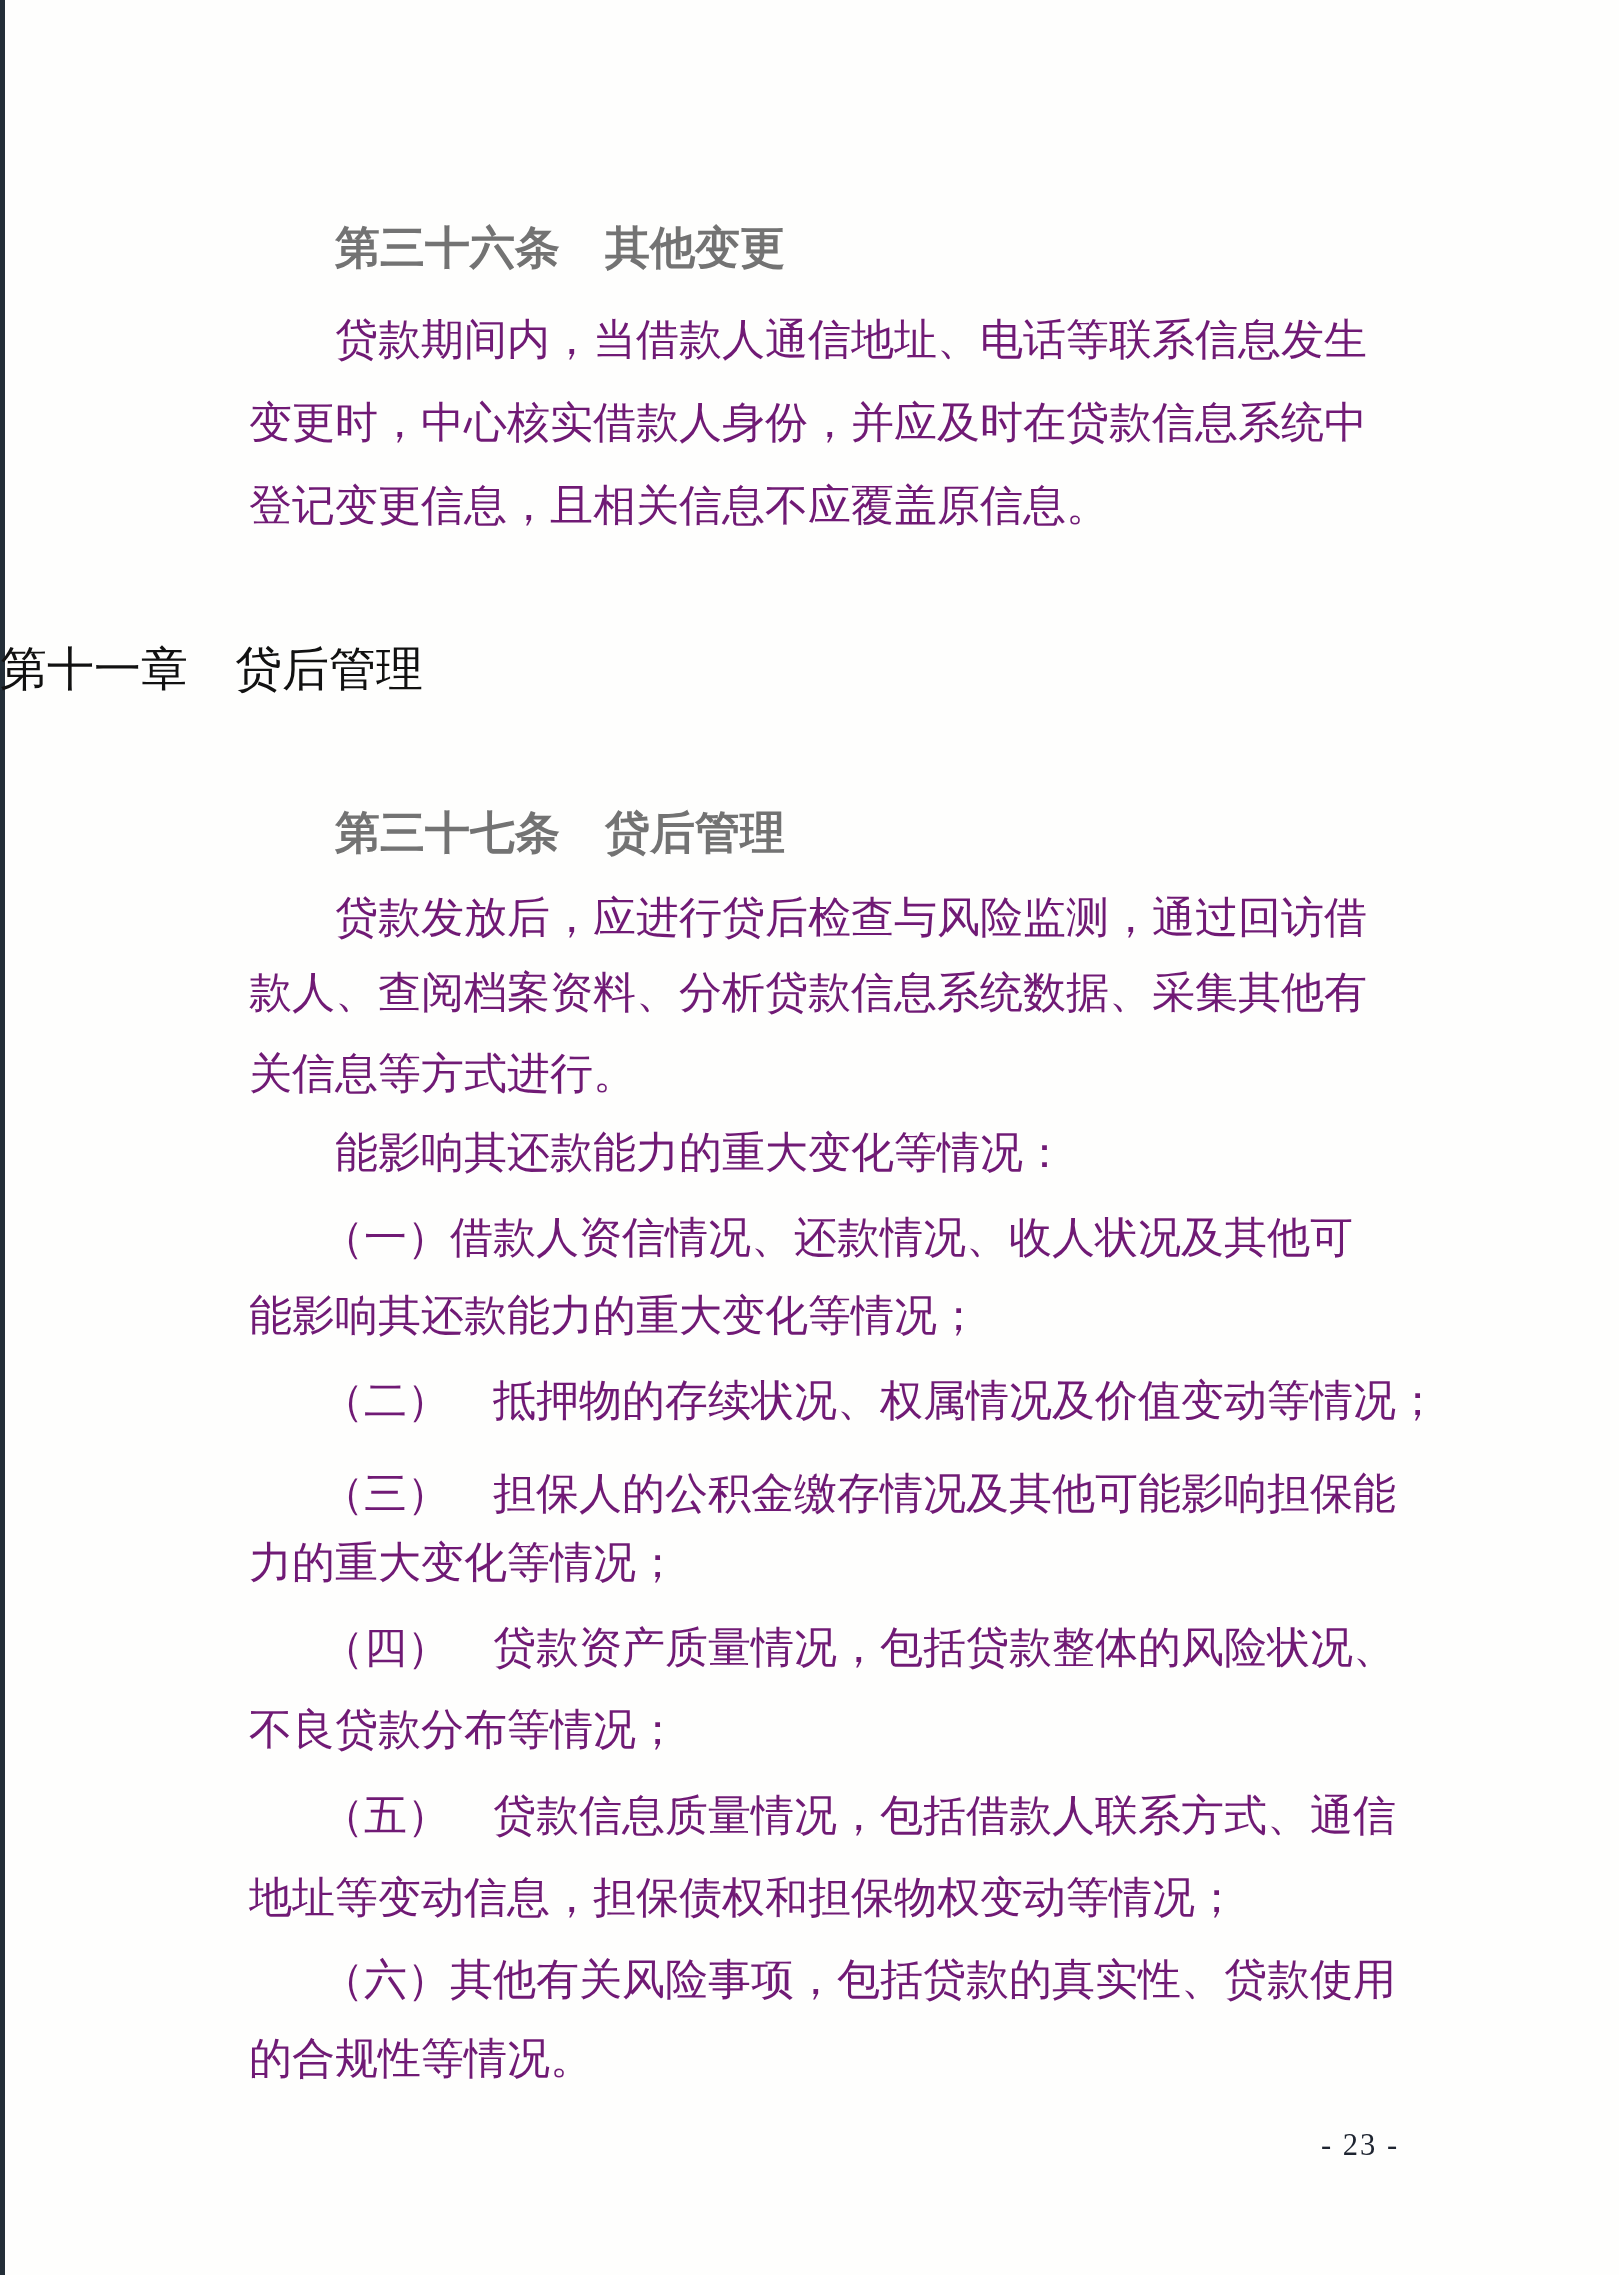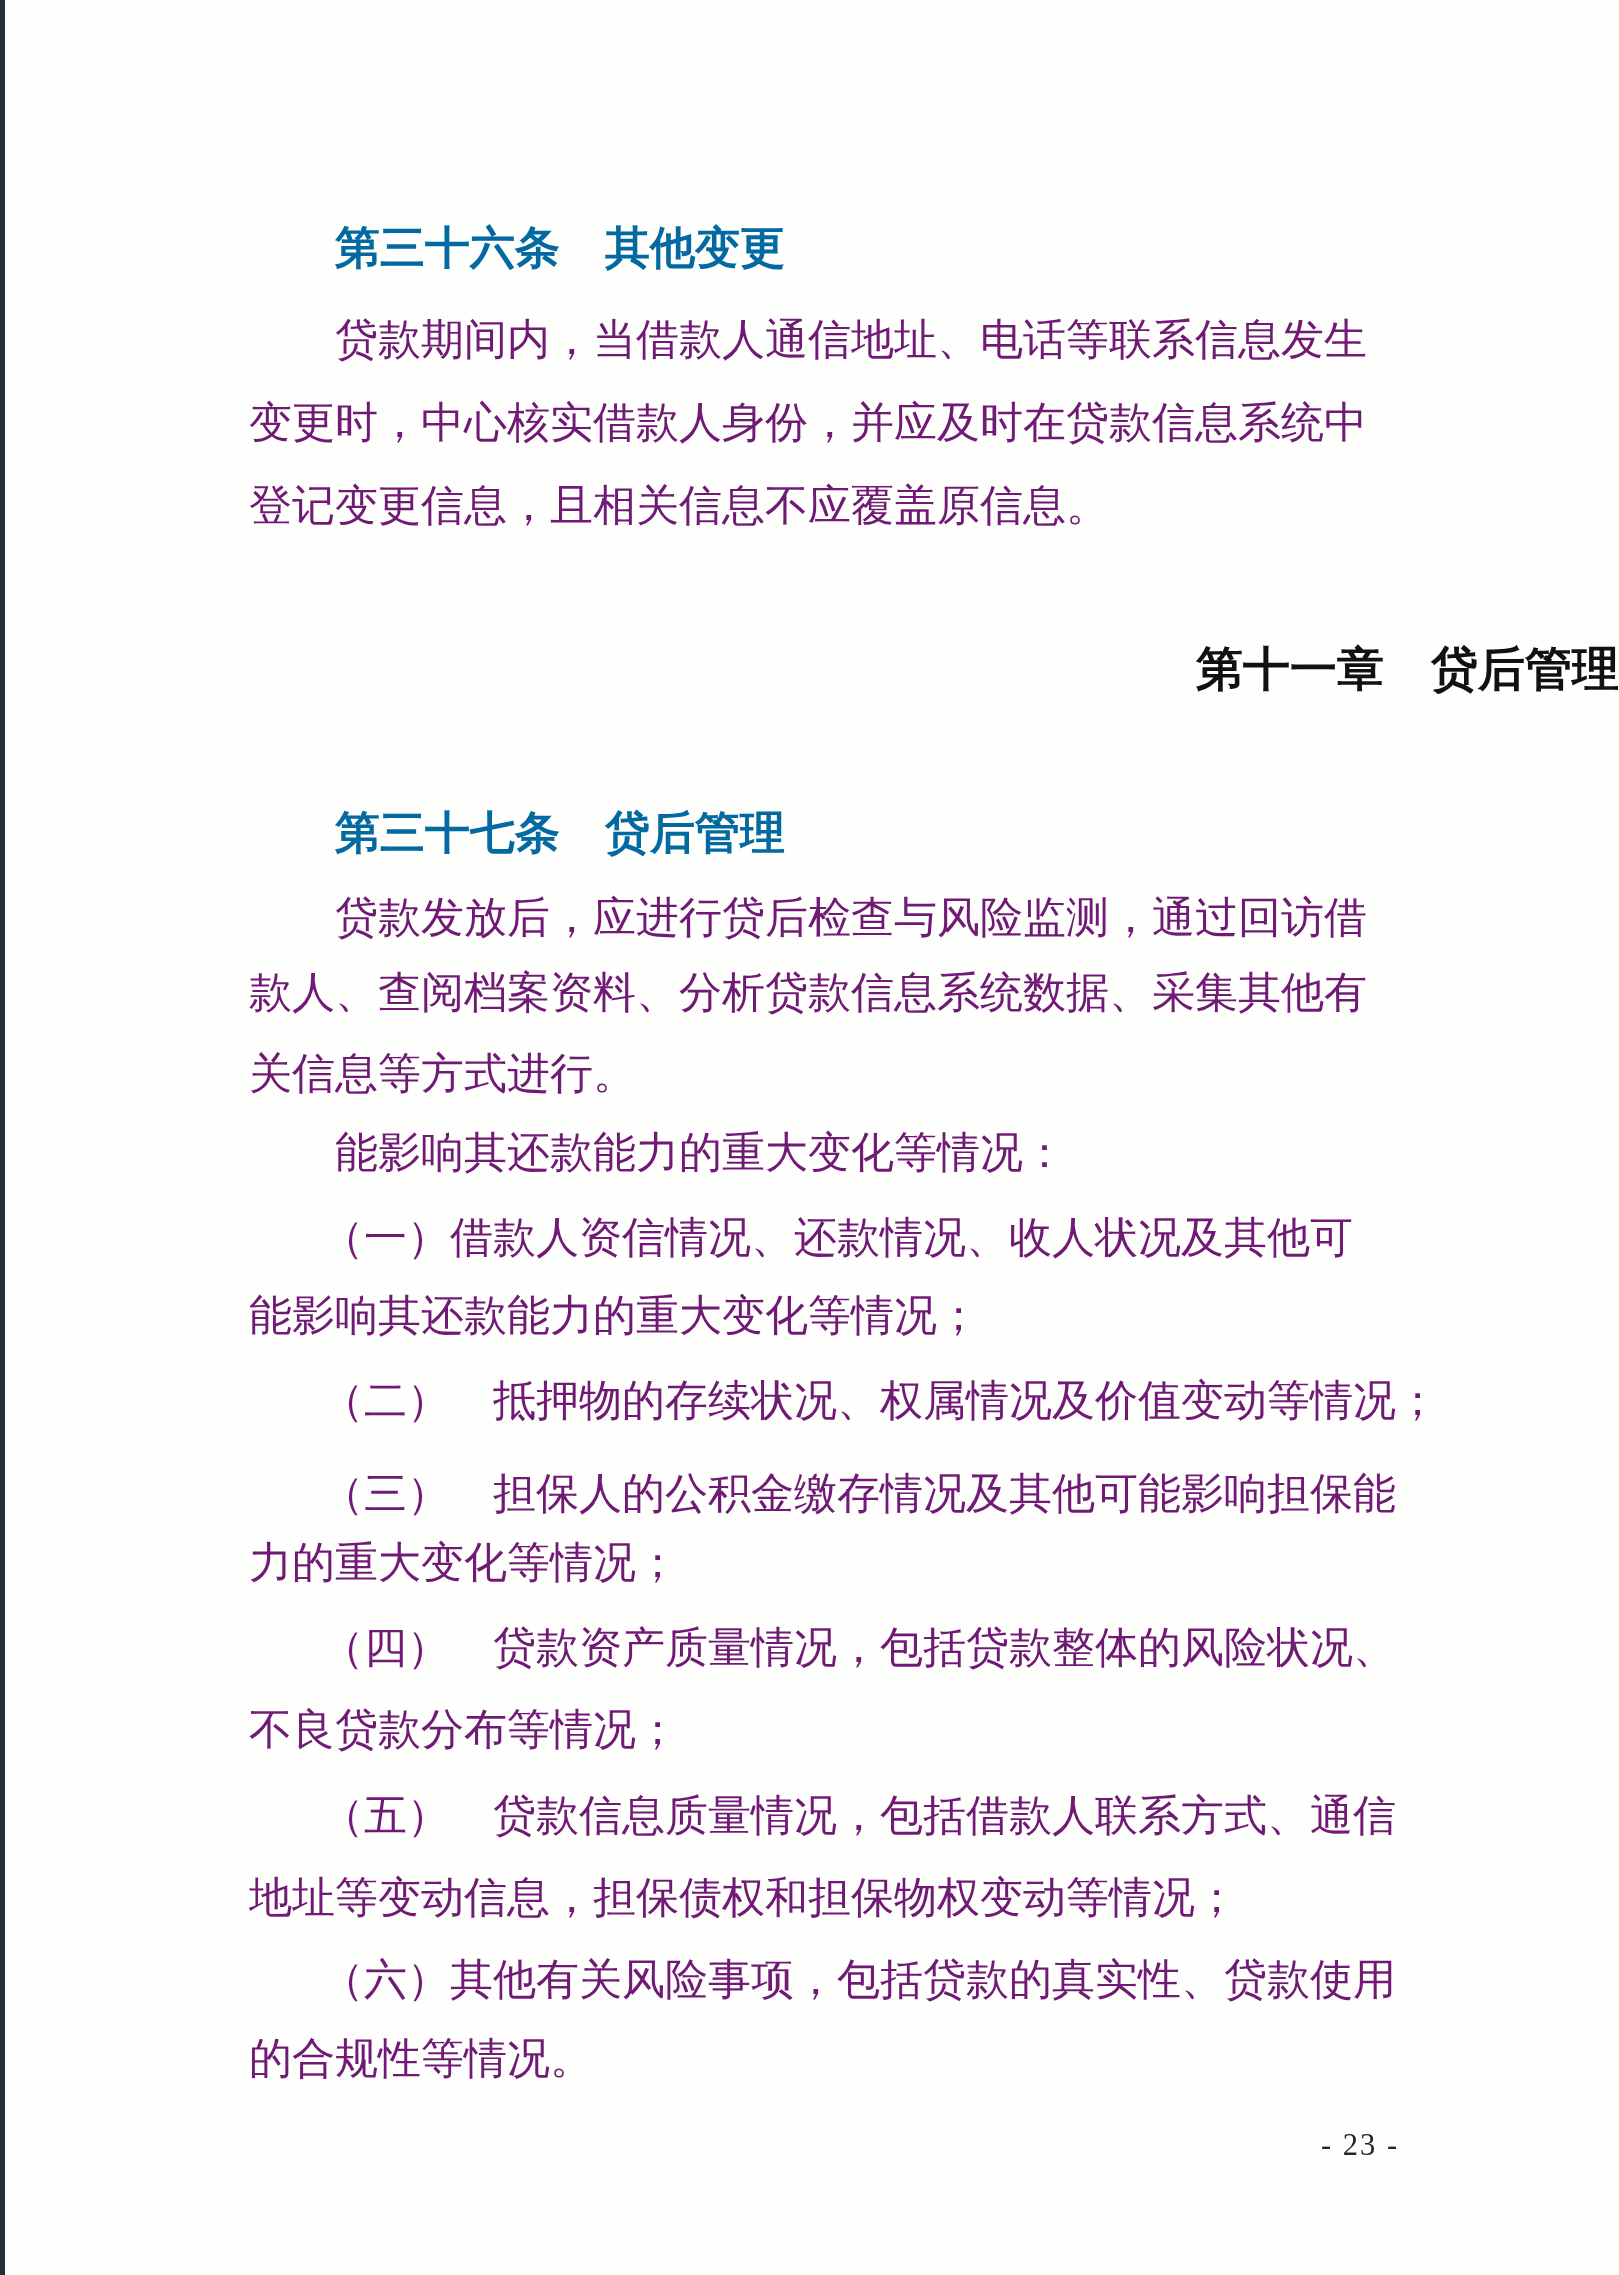--- a/index.html
+++ b/index.html
@@ -28,27 +28,27 @@
     position: absolute;
     font-size: 43px;
     line-height: 55px;
     letter-spacing: 0px;
     white-space: pre;
     color: #701a75;
   }
   .heading {
     font-weight: bold;
     font-size: 45px;
-    color: #0369a1;
+    color: #737373;
   }
   .chapter {
     left: 0;
     width: 100%;
-    text-align: right;
-    font-weight: bold;
+    text-align: left;
+    font-weight: normal;
     font-size: 47px;
     color: #111111;
   }
   .indent0 { left: 249px; }
   .indent2 { left: 335px; }
   .indentp { left: 321px; text-align: right; }
   .page-number {
     position: absolute;
     left: 1321px;
     top: 2128px;

